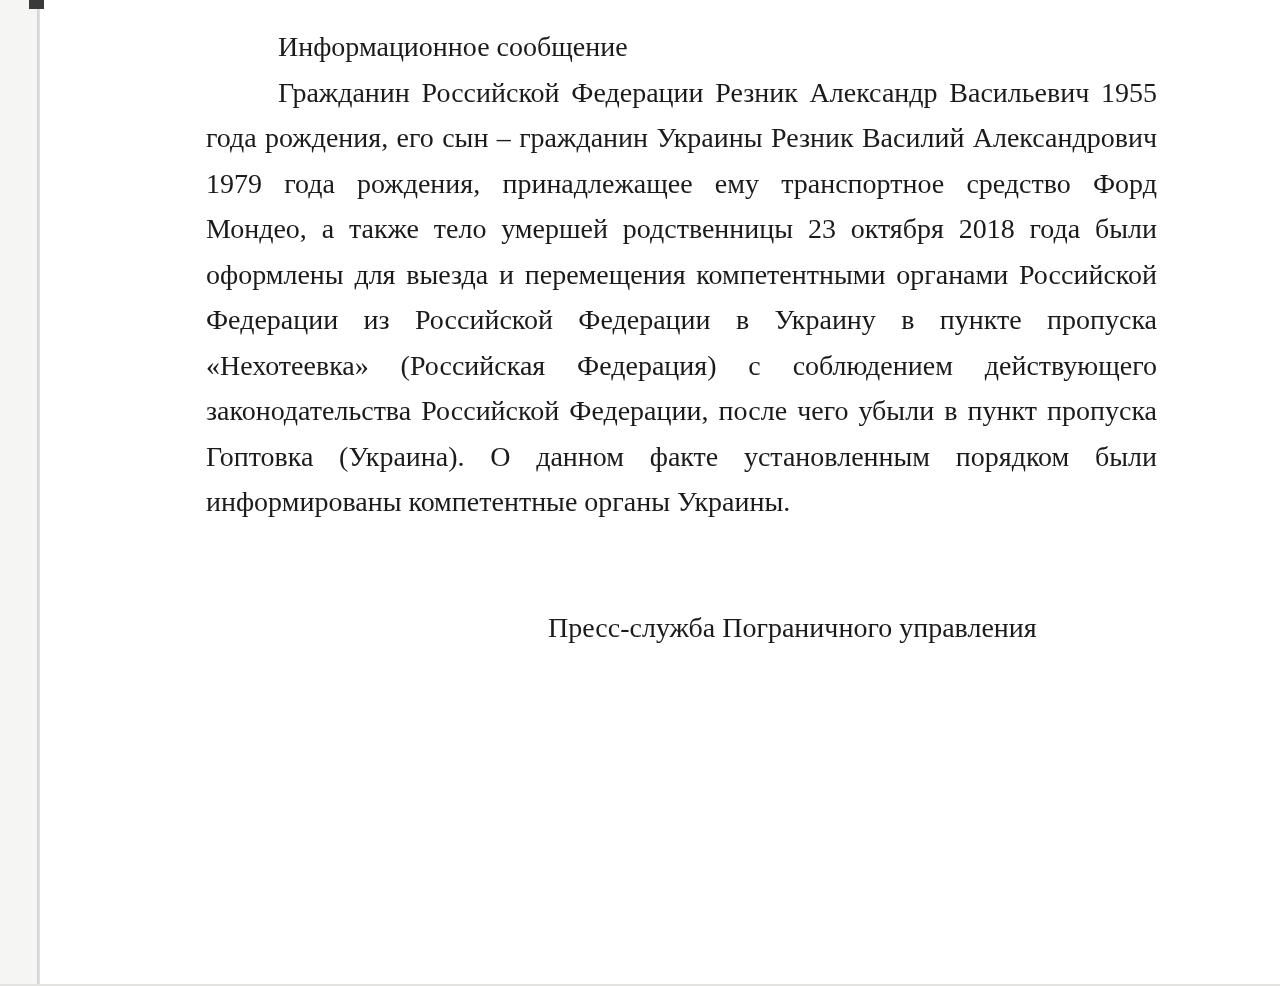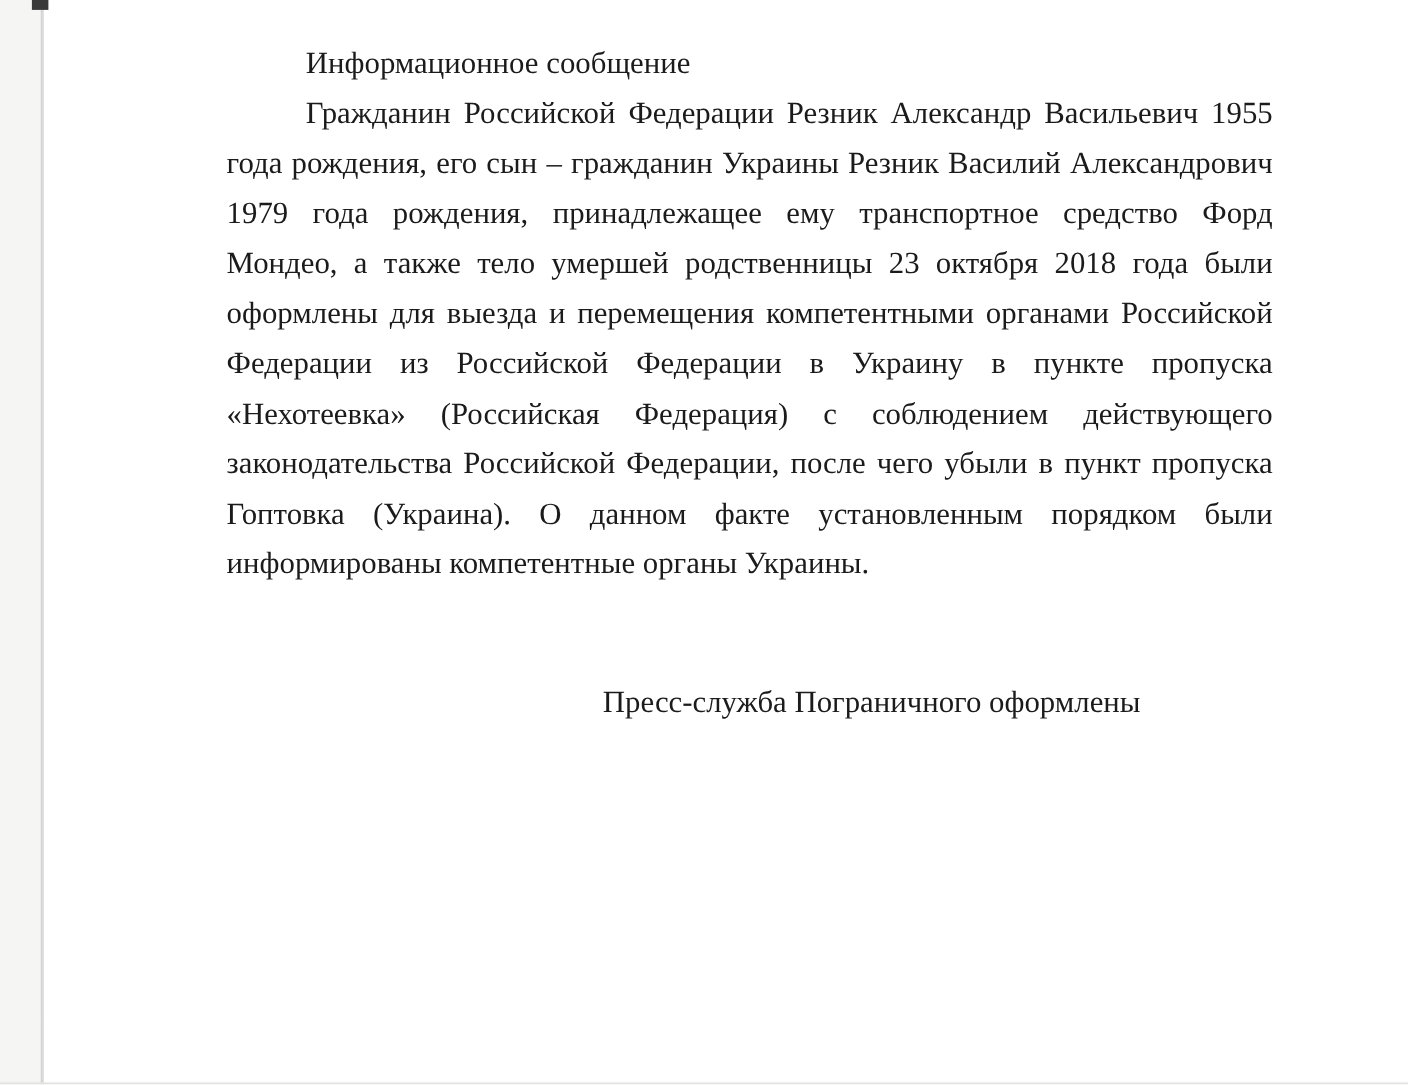--- a/index.html
+++ b/index.html
@@ -45,21 +45,21 @@
     position: absolute;
     left: 0;
     top: 984px;
     width: 1280px;
     height: 2px;
     background: #e3e3e1;
   }
   .doc {
     position: absolute;
     left: 206px;
-    top: 15px;
+    top: 4px;
     width: 951px;
     color: #1b1b1b;
     font-size: 28px;
     line-height: 45.5px;
     -webkit-font-smoothing: antialiased;
   }
   .doc-title {
     margin: 20px 0 0 0;
     font-size: 28px;
     font-weight: normal;
@@ -93,16 +93,16 @@
   <div class="divider"></div>
   <div class="edge-mark"></div>
   <div class="bottom-edge"></div>
 
   <main class="doc">
     <h1 class="doc-title">Информационное сообщение</h1>
 
 
     <p class="para">Гражданин Российской Федерации Резник Александр Васильевич 1955 года рождения, его сын – гражданин Украины Резник Василий Александрович 1979 года рождения, принадлежащее ему транспортное средство Форд Мондео, а также тело умершей родственницы 23 октября 2018 года были оформлены для выезда и перемещения компетентными органами Российской Федерации из Российской Федерации в Украину в пункте пропуска «Нехотеевка» (Российская Федерация) с соблюдением действующего законодательства Российской Федерации, после чего убыли в пункт пропуска Гоптовка (Украина). О данном факте установленным порядком были информированы компетентные органы Украины.</p>
 
-    <p class="signature">Пресс-служба Пограничного оформлены</p>
+    <p class="signature">Пресс-служба Пограничного управления</p>
   </main>
 
 </div>
 
 </body></html>

